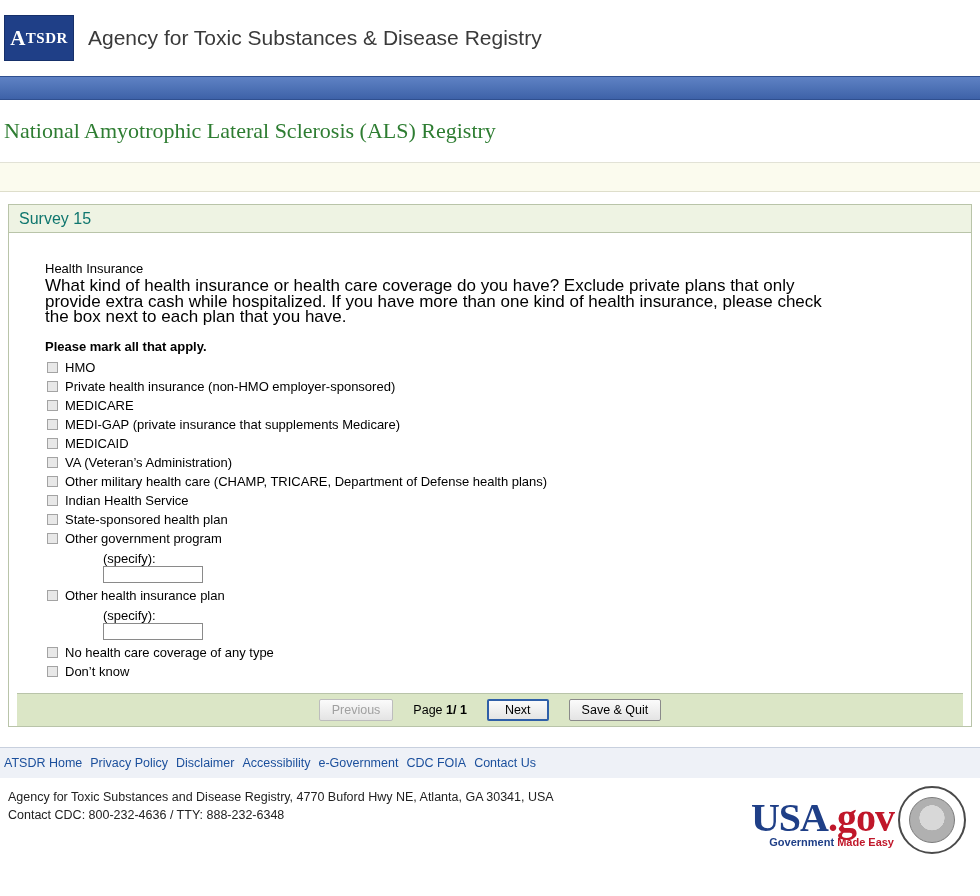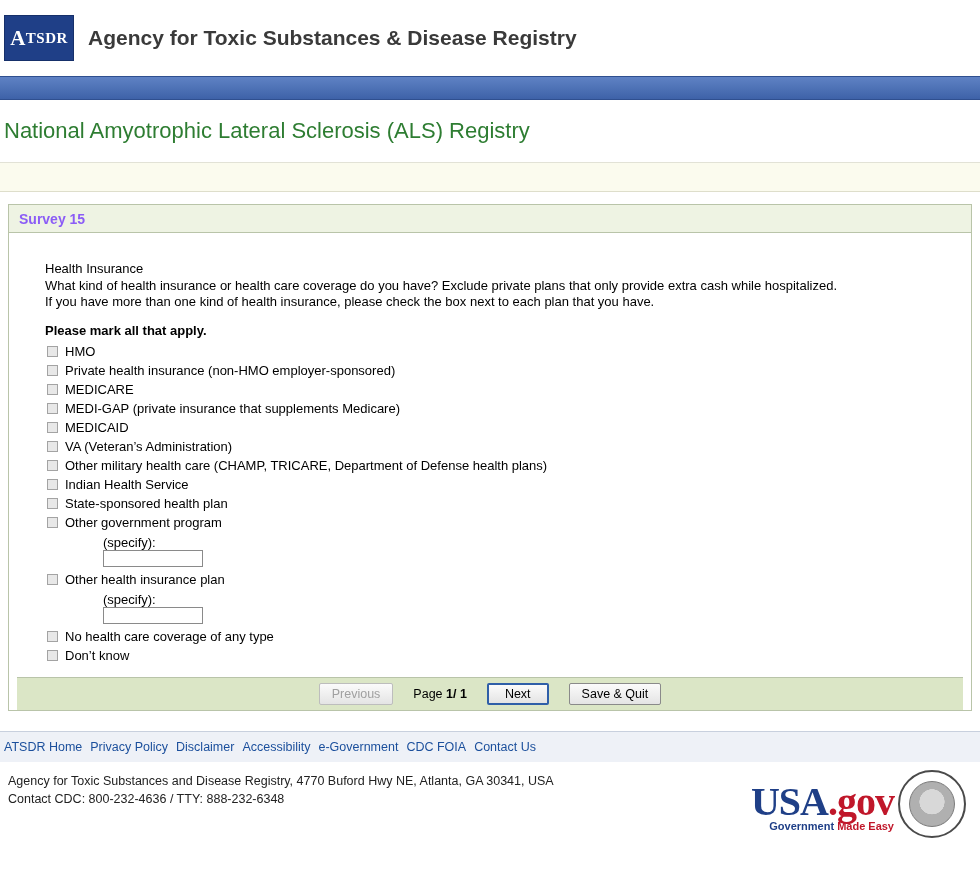--- a/index.html
+++ b/index.html
@@ -40,21 +40,21 @@
     border: 1px solid #16306a;
   }
   .atsdr-logo .small-caps {
     font-size: 15px;
   }
   .agency-title {
     margin-left: 14px;
     font-size: 21px;
     color: #3a3a3a;
     font-family: "Liberation Sans", sans-serif;
-    font-weight: 700;
+    font-weight: 400;
   }
 
   .blue-bar {
     height: 22px;
     background: #4a6fb5;
     border-top: 1px solid #2f4f8f;
     border-bottom: 1px solid #2f4f8f;
     background-image: linear-gradient(to bottom, #5f82c4, #3e62a8);
   }
 
@@ -62,21 +62,21 @@
     height: 62px;
     background: #ffffff;
     display: flex;
     align-items: center;
     padding-left: 4px;
     border-bottom: 1px solid #e2e2d6;
   }
   .page-title {
     font-size: 22px;
     color: #2e7d32;
-    font-family: Liberation Sans, sans-serif;
+    font-family: Liberation Serif, serif;
     font-weight: 400;
   }
 
   .cream-band {
     height: 28px;
     background: #fbfbee;
     border-bottom: 1px solid #dedecb;
   }
 
   
@@ -90,37 +90,37 @@
   .panel-head {
     background: #eef3e3;
     border-bottom: 1px solid #b9c4a9;
     height: 28px;
     display: flex;
     align-items: center;
     padding-left: 10px;
     box-sizing: border-box;
   }
   .panel-head-title {
-    font-size: 14px;
-    font-weight: bold;
-    color: #8b5cf6;
+    font-size: 16px;
+    font-weight: normal;
+    color: #0f766e;
   }
   .panel-body {
     padding: 28px 0 0 36px;
     min-height: 430px;
     box-sizing: border-box;
   }
 
   .q-heading {
     font-weight: normal;
     font-size: 13px;
     margin-bottom: 2px;
   }
   .q-text {
-    font-size: 13px;
+    font-size: 17px;
     line-height: 15.5px;
     max-width: 800px;
     margin-bottom: 14px;
   }
   .q-instruction {
     font-weight: bold;
     font-size: 13px;
     margin-bottom: 7px;
   }
 

